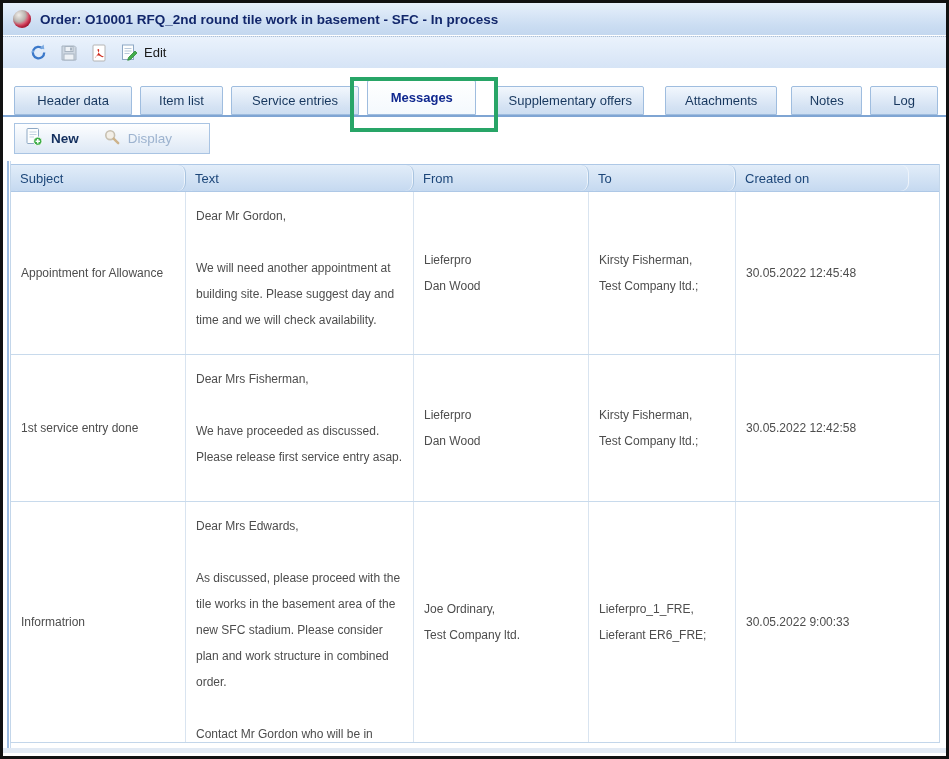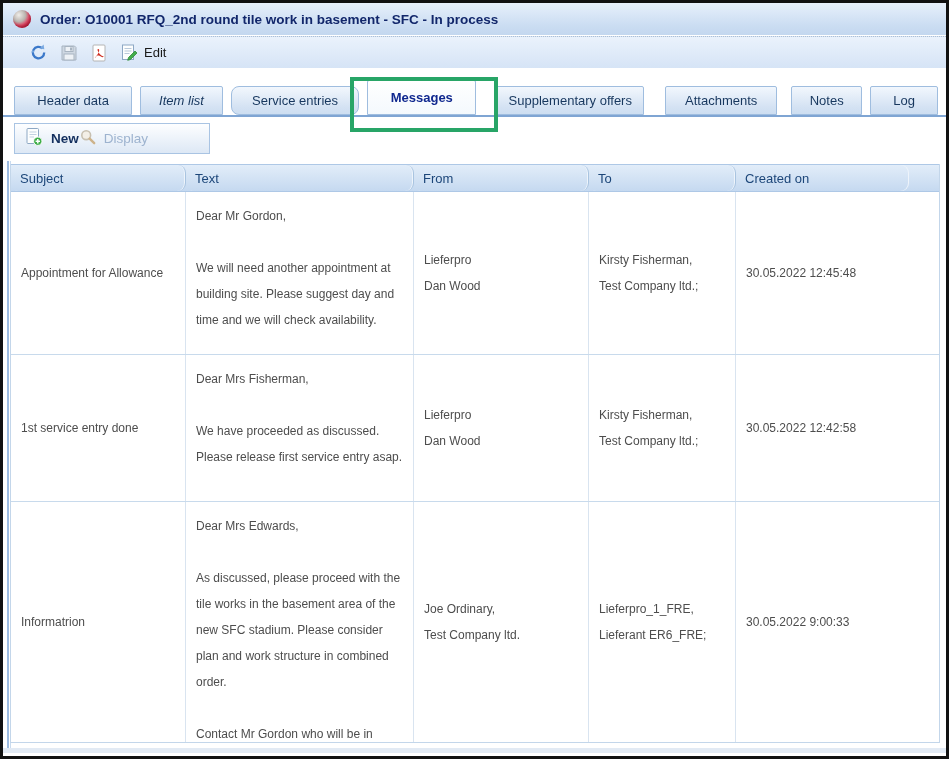--- a/index.html
+++ b/index.html
@@ -78,22 +78,22 @@
     position: relative; z-index: 1;
     white-space: nowrap;
   }
   .tab.active {
     height: 35px; margin-top: -6px;
     background: linear-gradient(#ffffff, #f4f9fd);
     font-weight: bold; color: #10288f;
     z-index: 3;
   }
   .t-headerdata { width: 126px; }
-  .t-itemlist { width: 88px; font-style: italic; }
-  .t-serviceentries { width: 137px; border-radius: 8px; }
+  .t-itemlist { width: 88px; }
+  .t-serviceentries { width: 137px; }
   .t-messages { width: 116px; }
   .t-suppoffers { width: 158px; margin-left: 12px; }
   .t-attachments { width: 119px; margin-left: 13px; }
   .t-notes { width: 76px; margin-left: 6px; }
   .t-log { width: 72px; }
 
   
   .annotation-box {
     position: absolute; left: 347px; top: 74px; width: 148px; height: 55px;
     border: 4px solid #28a567;
@@ -102,21 +102,21 @@
 
   
   .actionbar {
     position: absolute; left: 0; top: 118px; right: 0; height: 40px;
     background: #fff;
   }
   .action-group {
     position: absolute; left: 11px; top: 2px; width: 196px; height: 31px;
     border: 1px solid #a9c4e3;
     background: linear-gradient(#fdfeff, #dde8f5);
-    display: flex; align-items: center; gap: 0;
+    display: flex; align-items: center; gap: 24px;
     padding-left: 9px;
   }
   .action-btn {
     display: flex; align-items: center; gap: 7px;
     border: none; background: transparent; cursor: pointer;
     font-family: inherit; font-size: 13.5px;
   }
   .action-btn .lbl-new { color: #14305f; font-weight: bold; }
   .action-btn .lbl-display { color: #9db3cf; }
   .action-btn.disabled { cursor: default; }

